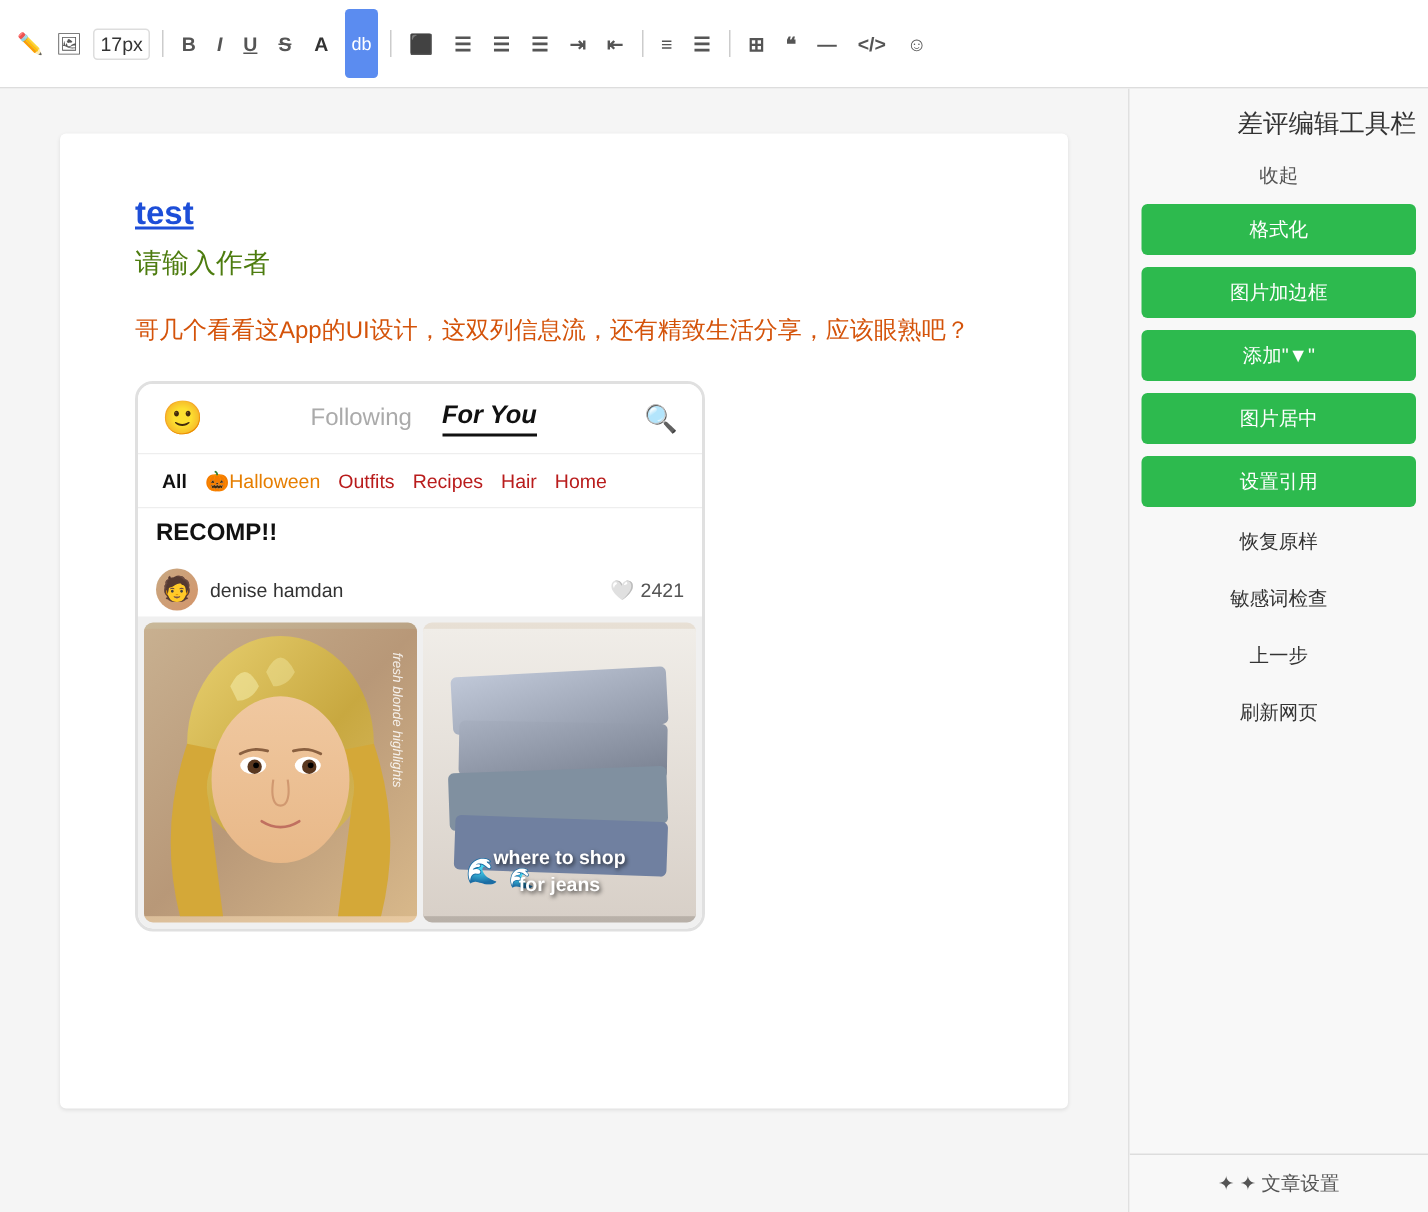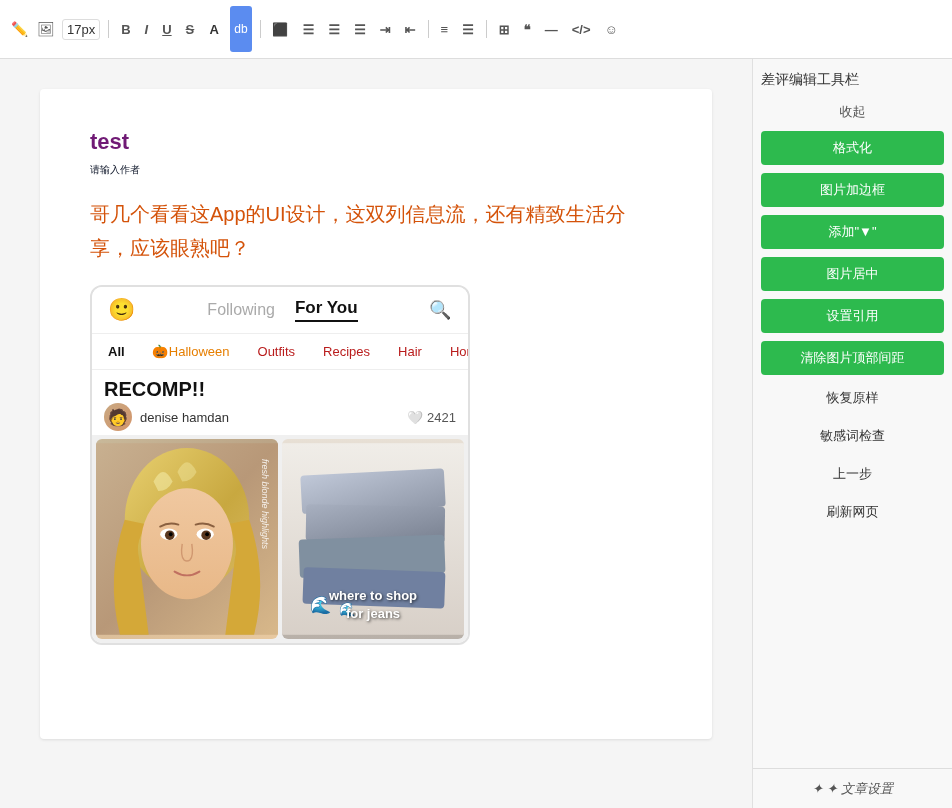--- a/index.html
+++ b/index.html
@@ -95,32 +95,33 @@
       background: white;
       min-height: 650px;
       padding: 40px 50px;
       border-radius: 4px;
       box-shadow: 0 1px 3px rgba(0,0,0,0.1);
     }
 
     .doc-title {
       font-size: 22px;
       font-weight: bold;
-      color: #701a75;
+      color: #1d4ed8;
       margin-bottom: 8px;
+      text-decoration: underline;
     }
 
     .doc-author {
-      font-size: 10px;
-      color: #0f172a;
+      font-size: 18px;
+      color: #4d7c0f;
       margin-bottom: 20px;
     }
 
     .doc-body-text {
-      font-size: 20px;
+      font-size: 16px;
       color: #d4530a;
       line-height: 1.7;
       margin-bottom: 20px;
     }
 
     
     .phone-mockup {
       border: 2px solid #e0e0e0;
       border-radius: 12px;
       overflow: hidden;
@@ -150,31 +151,32 @@
       font-size: 16px;
       color: #aaa;
       cursor: pointer;
     }
     .app-tab.active {
       font-size: 17px;
       font-weight: bold;
       color: #111;
       border-bottom: 2px solid #111;
       padding-bottom: 2px;
+      font-style: italic;
     }
     .app-search-icon {
       font-size: 18px;
       color: #333;
       cursor: pointer;
     }
 
     
     .category-bar {
       display: flex;
-      gap: 20px;
+      gap: 4px;
       padding: 8px 12px;
       border-bottom: 1px solid #eee;
       overflow-x: auto;
       background: white;
     }
     .category-pill {
       font-size: 13px;
       color: #b91c1c;
       white-space: nowrap;
       cursor: pointer;
@@ -187,24 +189,24 @@
     .category-pill.halloween {
       color: #e67e00;
     }
 
     
     .recomp-header {
       padding: 8px 12px 4px;
       background: white;
     }
     .recomp-title {
-      font-size: 20px;
+      font-size: 16px;
       font-weight: bold;
       color: #111;
-      margin-bottom: 2px;
+      margin-bottom: 14px;
     }
     .recomp-user {
       display: flex;
       align-items: center;
       gap: 8px;
     }
     .avatar {
       width: 28px;
       height: 28px;
       border-radius: 50%;
@@ -293,23 +295,23 @@
       background: #f8f8f8;
       border-left: 1px solid #e0e0e0;
       padding: 12px 8px;
       overflow-y: auto;
       display: flex;
       flex-direction: column;
       gap: 8px;
     }
 
     .panel-title {
-      font-size: 14px;
+      font-size: 17px;
       color: #333;
-      text-align: left;
+      text-align: right;
       font-weight: 500;
       margin-bottom: 4px;
     }
 
     .panel-collapse {
       font-size: 13px;
       color: #555;
       text-align: center;
       cursor: pointer;
       padding: 2px 0;
@@ -507,27 +509,26 @@
 
   <div id="right-panel" style="position:relative;">
     <div class="panel-title">差评编辑工具栏</div>
     <div class="panel-collapse">收起</div>
 
     <button class="panel-btn">格式化</button>
     <button class="panel-btn">图片加边框</button>
     <button class="panel-btn">添加"▼"</button>
     <button class="panel-btn">图片居中</button>
     <button class="panel-btn">设置引用</button>
-    <button class="panel-btn">清除图片顶部间距</button>
     <button class="panel-btn-plain">恢复原样</button>
     <button class="panel-btn-plain">敏感词检查</button>
     <button class="panel-btn-plain">上一步</button>
     <button class="panel-btn-plain">刷新网页</button>
 
-    <div style="position:absolute; bottom:0; left:0; right:0; background:#f8f8f8; border-top:1px solid #ddd; padding:10px; text-align:center;font-style:italic;">
+    <div style="position:absolute; bottom:0; left:0; right:0; background:#f8f8f8; border-top:1px solid #ddd; padding:10px; text-align:center;">
       <span class="article-settings-label">
         <span>✦</span>
         <span>✦ 文章设置</span>
       </span>
     </div>
 
   </div>
 
 </div>
 

